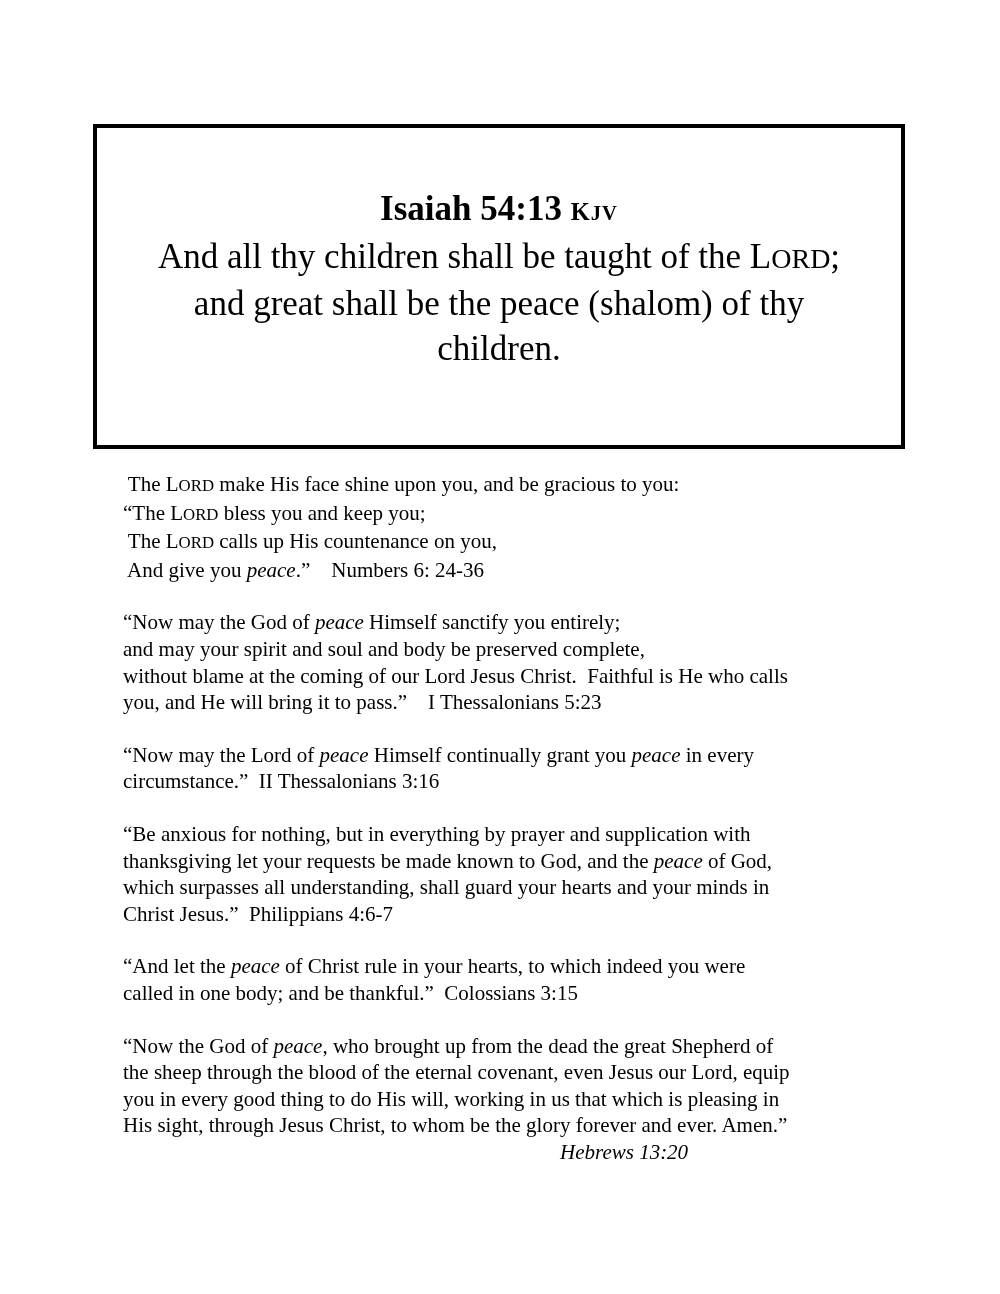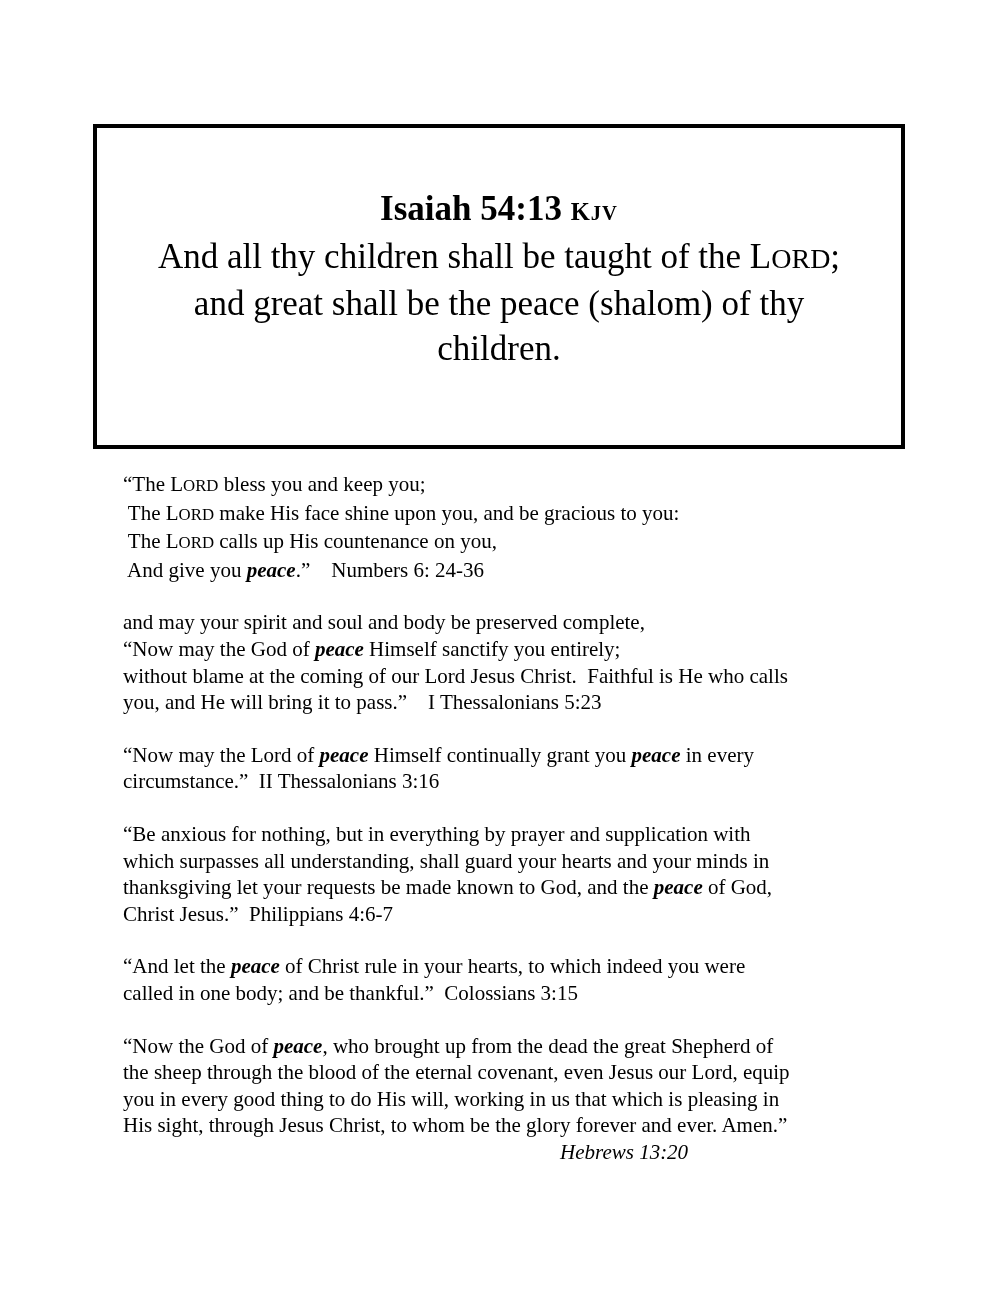--- a/index.html
+++ b/index.html
@@ -49,21 +49,21 @@
   .line {
     white-space: pre;
   }
   .line.ref {
     padding-left: 437px;
     font-style: italic;
   }
   
   .run-n { font-weight: normal; }
   .run-b { font-weight: bold; }
-  .run-bi { font-weight: bold; font-style: italic; }
+  .run-bi { font-weight: normal; font-style: italic; }
   .run-sc { }
   .run-sc .rest { font-size: 0.8em; }
   .run-bsc {
     font-weight: bold;
     font-size: 0.7em;
     letter-spacing: 1px;
   }
   .run-bsc .rest { font-size: 0.84em; }
 </style>
 </head>
@@ -73,39 +73,39 @@
   <div class="verse-box">
     <div class="box-title"><span class="run-b">Isaiah 54:13 </span><span class="run-bsc">K<span class="rest">JV</span></span></div>
     <div class="verse-text">
         <div class="line"><span class="run-n">And all thy children shall be taught of the </span><span class="run-sc">L<span class="rest">ORD</span></span><span class="run-n">;</span></div>
         <div class="line"><span class="run-n">and great shall be the peace (shalom) of thy</span></div>
         <div class="line"><span class="run-n">children.</span></div>
       </div>
   </div>
   <div class="quotes">
       <div class="paragraph">
+        <div class="line"><span class="run-n"> The </span><span class="run-sc">L<span class="rest">ORD</span></span><span class="run-n"> make His face shine upon you, and be gracious to you:</span></div>
         <div class="line"><span class="run-n">“The </span><span class="run-sc">L<span class="rest">ORD</span></span><span class="run-n"> bless you and keep you;</span></div>
-        <div class="line"><span class="run-n"> The </span><span class="run-sc">L<span class="rest">ORD</span></span><span class="run-n"> make His face shine upon you, and be gracious to you:</span></div>
         <div class="line"><span class="run-n"> The </span><span class="run-sc">L<span class="rest">ORD</span></span><span class="run-n"> calls up His countenance on you,</span></div>
         <div class="line"><span class="run-n"> And give you </span><span class="run-bi">peace</span><span class="run-n">.”    Numbers 6: 24-36</span></div>
       </div>
       <div class="paragraph">
+        <div class="line"><span class="run-n">“Now may the God of </span><span class="run-bi">peace</span><span class="run-n"> Himself sanctify you entirely;</span></div>
         <div class="line"><span class="run-n">and may your spirit and soul and body be preserved complete,</span></div>
-        <div class="line"><span class="run-n">“Now may the God of </span><span class="run-bi">peace</span><span class="run-n"> Himself sanctify you entirely;</span></div>
         <div class="line"><span class="run-n">without blame at the coming of our Lord Jesus Christ.  Faithful is He who calls</span></div>
         <div class="line"><span class="run-n">you, and He will bring it to pass.”    I Thessalonians 5:23</span></div>
       </div>
       <div class="paragraph">
         <div class="line"><span class="run-n">“Now may the Lord of </span><span class="run-bi">peace</span><span class="run-n"> Himself continually grant you </span><span class="run-bi">peace</span><span class="run-n"> in every</span></div>
         <div class="line"><span class="run-n">circumstance.”  II Thessalonians 3:16</span></div>
       </div>
       <div class="paragraph">
         <div class="line"><span class="run-n">“Be anxious for nothing, but in everything by prayer and supplication with</span></div>
+        <div class="line"><span class="run-n">thanksgiving let your requests be made known to God, and the </span><span class="run-bi">peace</span><span class="run-n"> of God,</span></div>
         <div class="line"><span class="run-n">which surpasses all understanding, shall guard your hearts and your minds in</span></div>
-        <div class="line"><span class="run-n">thanksgiving let your requests be made known to God, and the </span><span class="run-bi">peace</span><span class="run-n"> of God,</span></div>
         <div class="line"><span class="run-n">Christ Jesus.”  Philippians 4:6-7</span></div>
       </div>
       <div class="paragraph">
         <div class="line"><span class="run-n">“And let the </span><span class="run-bi">peace</span><span class="run-n"> of Christ rule in your hearts, to which indeed you were</span></div>
         <div class="line"><span class="run-n">called in one body; and be thankful.”  Colossians 3:15</span></div>
       </div>
       <div class="paragraph">
         <div class="line"><span class="run-n">“Now the God of </span><span class="run-bi">peace</span><span class="run-n">, who brought up from the dead the great Shepherd of</span></div>
         <div class="line"><span class="run-n">the sheep through the blood of the eternal covenant, even Jesus our Lord, equip</span></div>
         <div class="line"><span class="run-n">you in every good thing to do His will, working in us that which is pleasing in</span></div>

